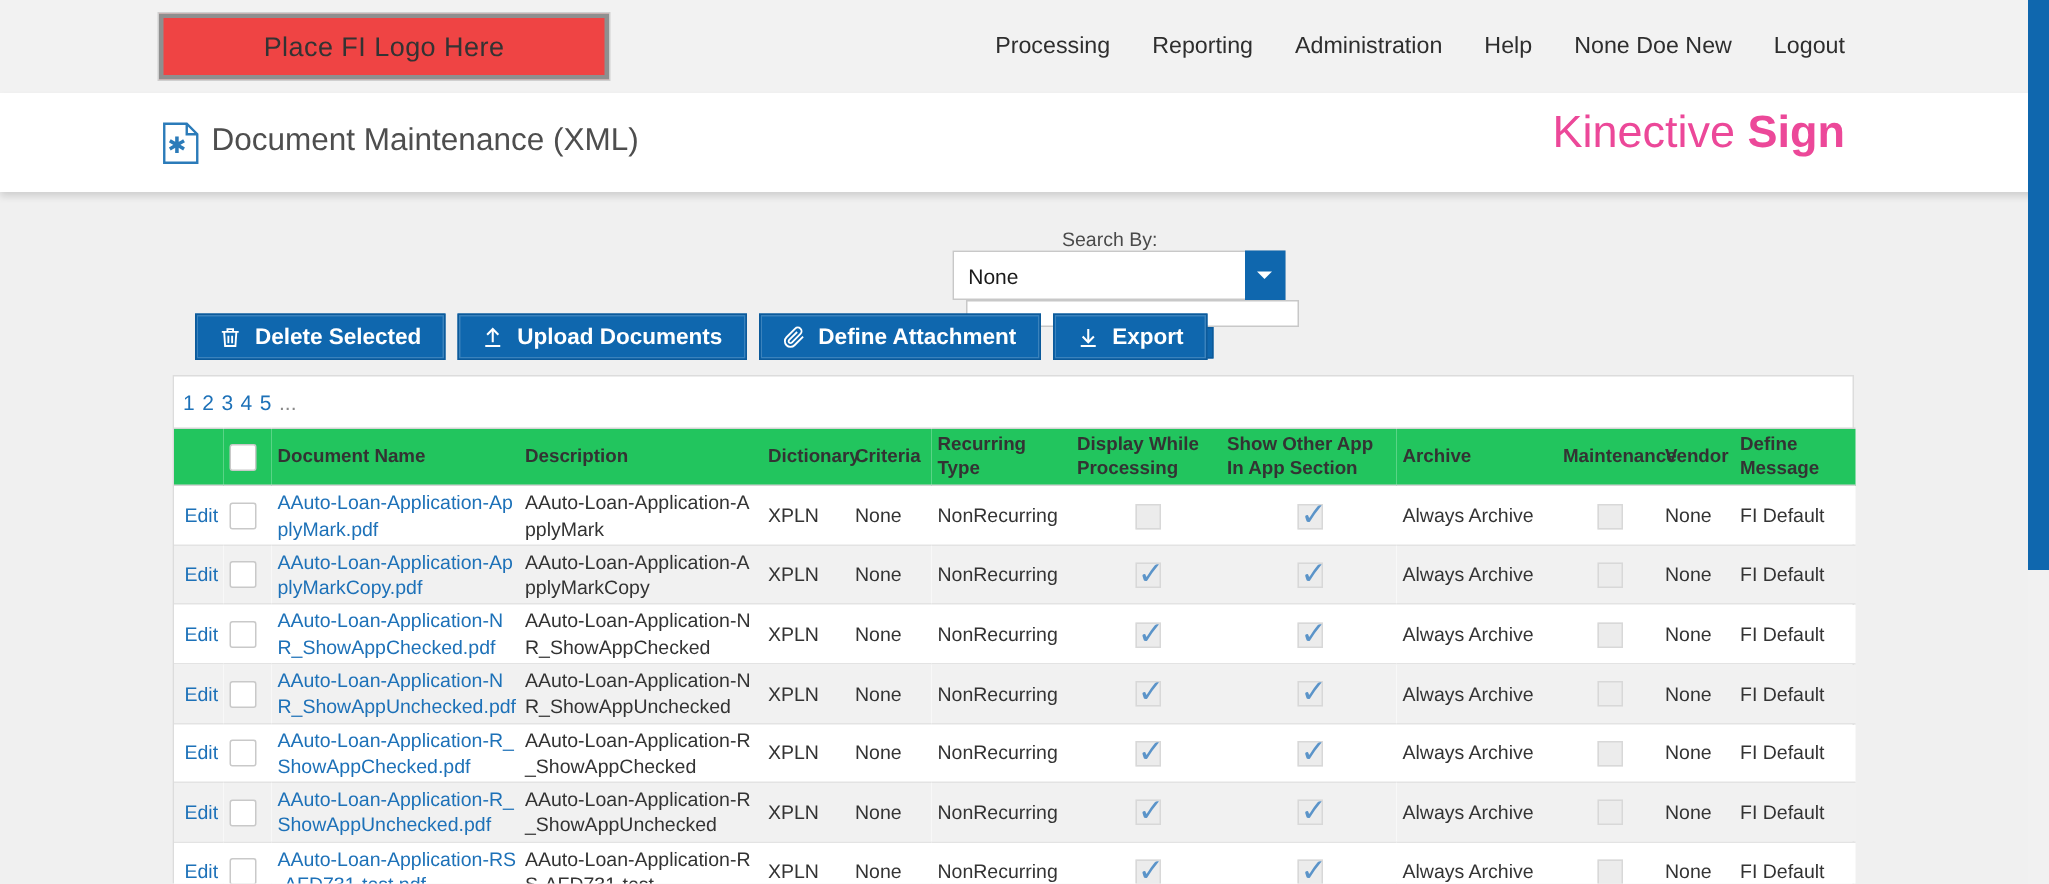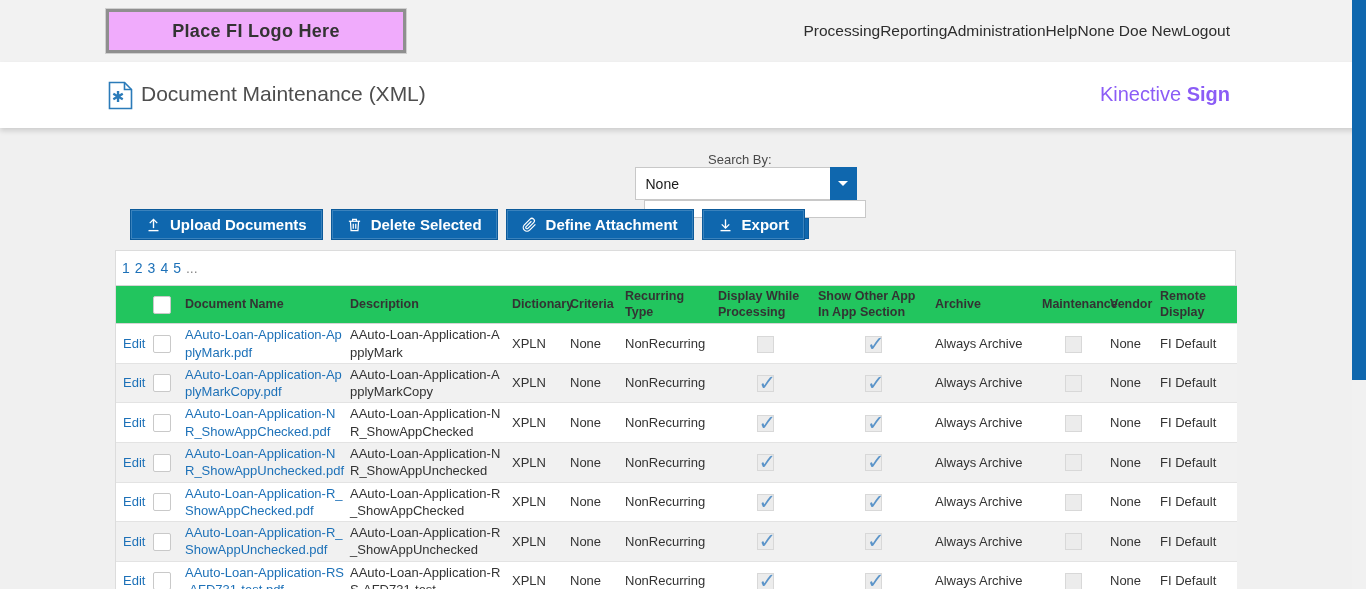--- a/index.html
+++ b/index.html
@@ -2,33 +2,33 @@
 <html><head>
 <meta charset="utf-8">
 <style>
   * { margin:0; padding:0; box-sizing:border-box; }
   html,body { width:1366px; height:589px; overflow:hidden; background:#f0f0f0;
     font-family:"Liberation Sans", sans-serif; color:#333; }
 
   
   .topbar { height:62px; background:#f2f2f2; position:relative; }
   .logo-box { position:absolute; left:106px; top:9px; width:300px; height:44px;
-    background:#f0abfc; border:3px solid #8f8f8f; outline:1px solid #cfcfcf;
+    background:#ef4444; border:3px solid #8f8f8f; outline:1px solid #cfcfcf;
     display:flex; align-items:center; justify-content:center;
-    font-size:18px; color:#333; letter-spacing:.3px;font-weight:bold; }
+    font-size:18px; color:#333; letter-spacing:.3px; }
   .nav { position:absolute; right:136px; top:0; height:62px; display:flex;
-    align-items:center; }
+    align-items:center; gap:28px; }
   .nav a { text-decoration:none; color:#2e2e2e; font-size:15.5px; cursor:pointer; }
 
   
   .titleband { height:66px; background:#ffffff; position:relative;
     box-shadow:0 3px 5px rgba(0,0,0,.14); }
   .titleband .doc-icon { position:absolute; left:108px; top:19px; }
   .page-title { position:absolute; left:141px; top:20px; font-size:21px; color:#4e4e4e; }
-  .brand { position:absolute; right:136px; top:21px; font-size:20px; color:#8b5cf6; }
+  .brand { position:absolute; right:136px; top:10px; font-size:30px; color:#ec4899; }
   .brand b { font-weight:bold; }
 
   
   .search-row { margin:24px 0 0 125px; display:flex; align-items:center; height:33px;flex-direction:column; }
   .search-label { width:75px; font-size:13px; color:#4a4a4a; }
   .dropdown { width:222px; height:33px; background:#fff; border:1px solid #c8c8c8;
     display:flex; align-items:center; position:relative; cursor:pointer; }
   .dropdown .val { flex:1; padding-left:10px; font-size:14px; color:#1a1a1a; }
   .dropdown .arrow { width:27px; height:33px; margin:-1px -1px -1px 0; background:#0f67ae;
     display:flex; align-items:center; justify-content:center; }
@@ -127,38 +127,38 @@
           <path d="M15 15 l6 6"></path>
         </svg>
     </span>
     <span>Search</span>
   </button>
 </div>
 
 <div class="toolbar">
   <button class="tb-btn">
     <span class="icon">
-      <svg width="15" height="16" viewBox="0 0 24 24" fill="none" stroke="#ffffff" stroke-width="2.2">
-        <path d="M12 17 V4"></path>
-          <path d="M6 9 l6-6 6 6"></path>
-          <path d="M4 21 h16"></path>
-        </svg>
-    </span>
-    <span>Upload Documents</span>
-  </button>
-  <button class="tb-btn">
-    <span class="icon">
       <svg width="15" height="16" viewBox="0 0 24 24" fill="none" stroke="#ffffff" stroke-width="2">
         <path d="M3 6 h18"></path>
           <path d="M9 6 V3 h6 v3"></path>
           <path d="M5.5 6 l1 15 h11 l1-15"></path>
         <path d="M10 10 v8 M14 10 v8"></path>
         </svg>
     </span>
     <span>Delete Selected</span>
+  </button>
+  <button class="tb-btn">
+    <span class="icon">
+      <svg width="15" height="16" viewBox="0 0 24 24" fill="none" stroke="#ffffff" stroke-width="2.2">
+        <path d="M12 17 V4"></path>
+          <path d="M6 9 l6-6 6 6"></path>
+          <path d="M4 21 h16"></path>
+        </svg>
+    </span>
+    <span>Upload Documents</span>
   </button>
   <button class="tb-btn">
     <span class="icon">
       <svg width="15" height="16" viewBox="0 0 24 24" fill="none" stroke="#ffffff" stroke-width="2">
         <path d="M21.44 11.05 l-9.19 9.19 a6 6 0 0 1 -8.49 -8.49 l9.19 -9.19 a4 4 0 0 1 5.66 5.66 l-9.2 9.19 a2 2 0 0 1 -2.83 -2.83 l8.49 -8.48"></path>
         </svg>
     </span>
     <span>Define Attachment</span>
   </button>
   <button class="tb-btn">
@@ -200,21 +200,21 @@
         <th>Document Name</th>
         <th>Description</th>
         <th>Dictionary</th>
         <th>Criteria</th>
         <th>Recurring Type</th>
         <th>Display While Processing</th>
         <th>Show Other App In App Section</th>
         <th>Archive</th>
         <th>Maintenance</th>
         <th>Vendor</th>
-        <th>Remote Display</th>
+        <th>Define Message</th>
       </tr>
     </thead>
     <tbody>
         <tr>
     <td class="c-edit"><a>Edit</a></td>
     <td><span class="selbox"></span></td>
     <td><a>AAuto-Loan-Application-ApplyMark.pdf</a></td>
     <td>AAuto-Loan-Application-ApplyMark</td>
     <td>XPLN</td>
     <td>None</td>

